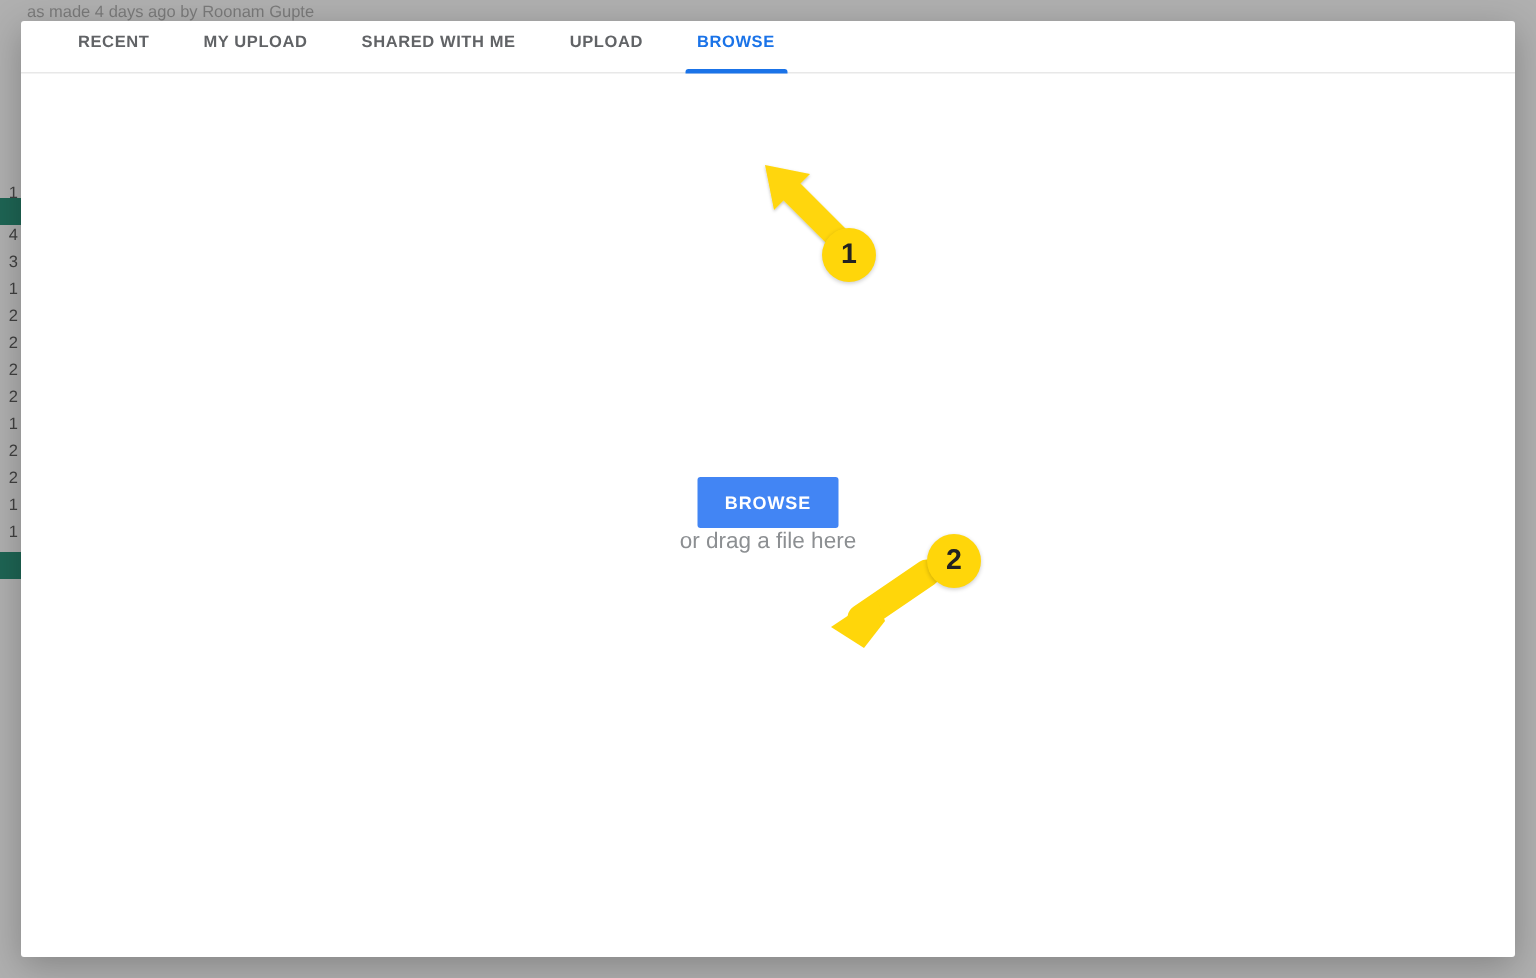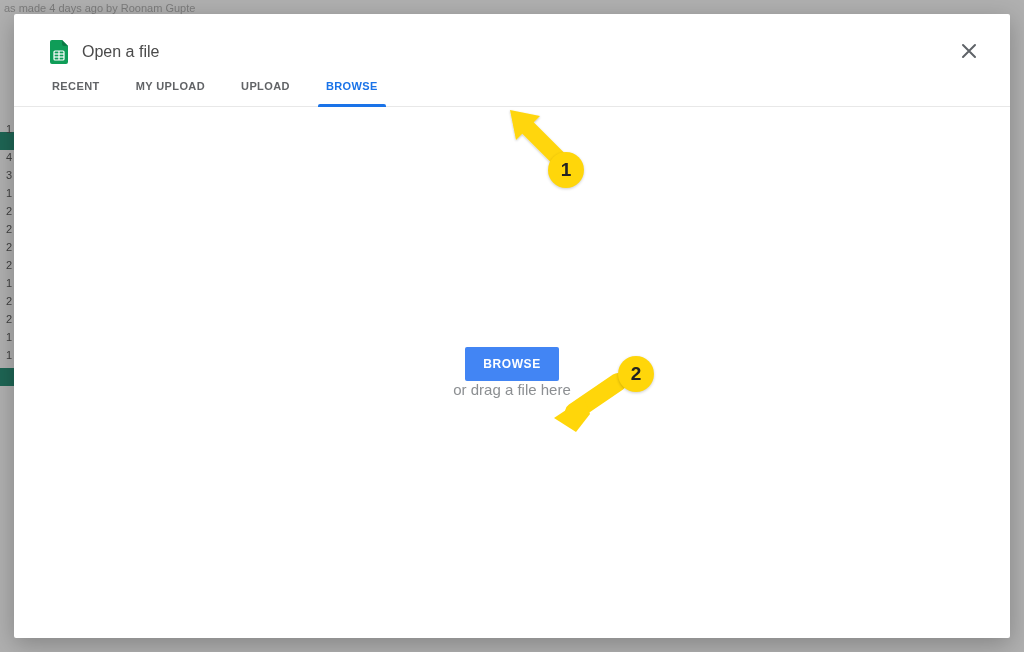--- a/index.html
+++ b/index.html
@@ -140,21 +140,21 @@
       box-shadow: 0 1px 3px rgba(0,0,0,.2);
     }
     .arrow1 {
       left: 502px; top: 102px; width: 90px; height: 90px;
     }
     .arrow2 {
       left: 546px; top: 360px; width: 120px; height: 90px;
     }
     .faded-text {
       position: absolute;
-      top: 2px; left: 4px;
+      top: 2px; left: 18px;
       font-size: 11px;
       color: rgba(0,0,0,.35);
     }
   </style>
 </head>
 <body>
 
 <div class="background">
   <span class="faded-text">as made 4 days ago by Roonam Gupte</span>
 
@@ -171,46 +171,25 @@
   <div class="bg-row" style="top:274px">1</div>
   <div class="bg-row" style="top:292px">2</div>
   <div class="bg-row" style="top:310px">2</div>
   <div class="bg-row" style="top:328px">1</div>
   <div class="bg-row" style="top:346px">1</div>
 </div>
 
 <div class="overlay-dim"></div>
 
 <div class="dialog">
-  <div class="dialog-header">
-    <div class="header-left">
-      <span class="sheets-icon">
-        <svg width="18" height="24" viewBox="0 0 18 24">
-          <path d="M1 0 h11 l6 6 v16 a2 2 0 0 1 -2 2 h-14 a2 2 0 0 1 -2 -2 v-20 a2 2 0 0 1 2 -2 z" fill="#0f9d58"></path>
-          <path d="M12 0 l6 6 h-4 a2 2 0 0 1 -2 -2 z" fill="#0a7a44"></path>
-          <rect x="4" y="11" width="10" height="9" rx="1" fill="none" stroke="#fff" stroke-width="1.2"></rect>
-          <line x1="4" y1="14" x2="14" y2="14" stroke="#fff" stroke-width="1.2"></line>
-          <line x1="4" y1="17" x2="14" y2="17" stroke="#fff" stroke-width="1.2"></line>
-          <line x1="9" y1="11" x2="9" y2="20" stroke="#fff" stroke-width="1.2"></line>
-        </svg>
-      </span>
-      <span class="dialog-title">Open a file</span>
-    </div>
-    <div class="close-btn">
-      <span>
-        <svg width="16" height="16" viewBox="0 0 16 16">
-            <path d="M2 2 L14 14 M14 2 L2 14" stroke="#5f6368" stroke-width="2" stroke-linecap="round"></path>
-          </svg>
-      </span>
-    </div>
-  </div>
 
   <div class="tabs">
     <div class="tab"><span>RECENT</span></div>
     <div class="tab"><span>MY UPLOAD</span></div>
+    <div class="tab"><span>SHARED WITH ME</span></div>
     <div class="tab"><span>UPLOAD</span></div>
     <div class="tab active"><span>BROWSE</span></div>
   </div>
 
   <div class="upload-area">
     <button class="browse-btn">BROWSE</button>
     <div class="drag-text">or drag a file here</div>
   </div>
 </div>
 

